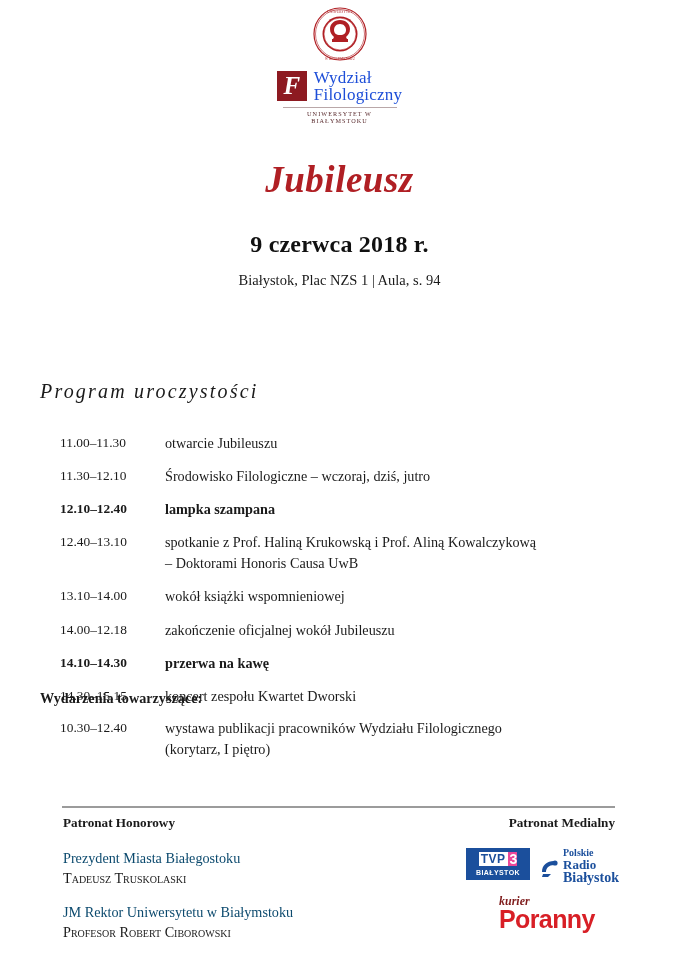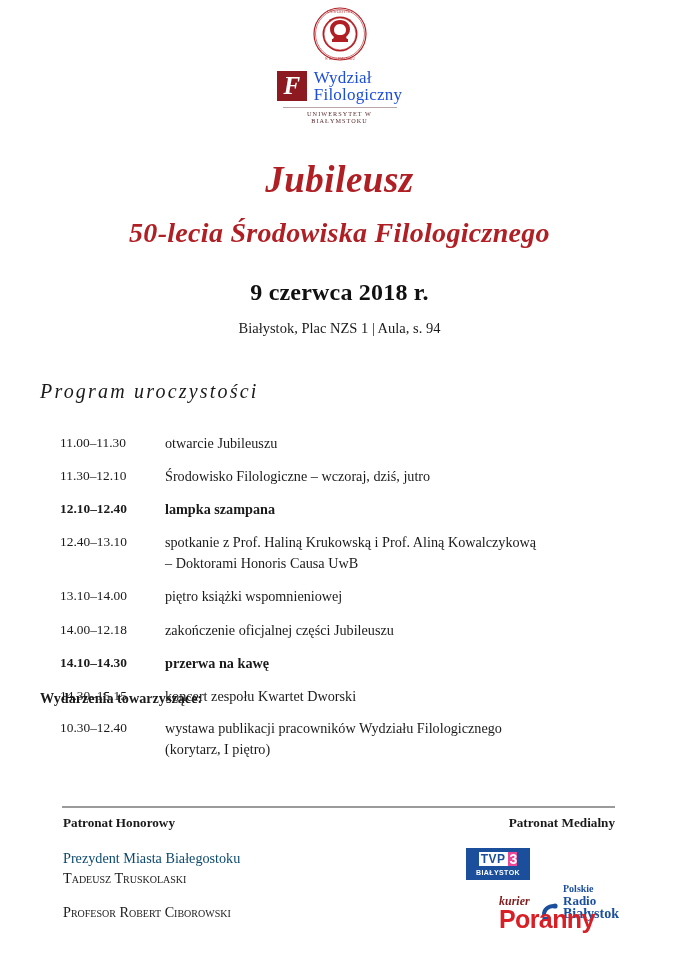--- a/index.html
+++ b/index.html
@@ -279,23 +279,22 @@
     margin-top: 2px;
     color: #ffffff;
     font-family: "Liberation Sans", sans-serif;
     font-weight: bold;
     font-size: 7px;
     letter-spacing: .4px;
     line-height: 9px;
   }
   .pr-logo {
     display: flex;
-    align-items: flex-end;
+    align-items: center;
     gap: 3px;
-    margin-top: 36px;
   }
   .pr-icon {
     width: 20px;
     height: 20px;
     flex: none;
     margin-top: 2px;
   }
   .pr-text {
     display: flex;
     flex-direction: column;
@@ -372,21 +371,20 @@
         <span class="l1">Wydział</span>
         <span class="l2">Filologiczny</span>
       </div>
     </div>
     <div class="faculty-sub">Uniwersytet w Białymstoku</div>
   </div>
 </div>
 
 <div class="titles">
   <div class="title-main">Jubileusz</div>
-  <div class="title-sub">50-lecia Środowiska Filologicznego</div>
   <div class="date-line">9 czerwca 2018 r.</div>
   <div class="venue-line">Białystok, Plac NZS 1 | Aula, s. 94</div>
 </div>
 
 <div class="program-heading">Program uroczystości</div>
 <div class="schedule">
     <div class="sched-row">
       <div class="sched-time">11.00–11.30</div>
       <div class="sched-desc">otwarcie Jubileuszu</div>
     </div>
@@ -397,25 +395,25 @@
     <div class="sched-row bold">
       <div class="sched-time">12.10–12.40</div>
       <div class="sched-desc">lampka szampana</div>
     </div>
     <div class="sched-row two-line">
       <div class="sched-time">12.40–13.10</div>
       <div class="sched-desc">spotkanie z Prof. Haliną Krukowską i Prof. Aliną Kowalczykową<span class="cont">– Doktorami Honoris Causa UwB</span></div>
     </div>
     <div class="sched-row">
       <div class="sched-time">13.10–14.00</div>
-      <div class="sched-desc">piętro książki wspomnieniowej</div>
+      <div class="sched-desc">wokół książki wspomnieniowej</div>
     </div>
     <div class="sched-row">
       <div class="sched-time">14.00–12.18</div>
-      <div class="sched-desc">zakończenie oficjalnej części Jubileuszu</div>
+      <div class="sched-desc">zakończenie oficjalnej wokół Jubileuszu</div>
     </div>
     <div class="sched-row bold">
       <div class="sched-time">14.10–14.30</div>
       <div class="sched-desc">przerwa na kawę</div>
     </div>
     <div class="sched-row">
       <div class="sched-time">14.30–15.15</div>
       <div class="sched-desc">koncert zespołu Kwartet Dworski</div>
     </div>
   </div>
@@ -431,20 +429,21 @@
 <div class="divider"></div>
 <div class="patron-left-title">Patronat Honorowy</div>
 <div class="patron-right-title">Patronat Medialny</div>
 
 <div class="patron-block">
   <div class="p-line">Prezydent Miasta Białegostoku</div>
   <div class="p-name">Tadeusz Truskolaski</div>
 </div>
 
 <div class="patron-block2">
+  <div class="p-line">JM Rektor Uniwersytetu w Białymstoku</div>
   <div class="p-name">Profesor Robert Ciborowski</div>
 </div>
 
 <div class="media-logos">
   <div class="media-row">
     <div class="tvp-logo">
       <div class="tvp-top">
         <span class="tvp-mark">TVP</span>
         <span class="tvp-three">3</span>
       </div>

